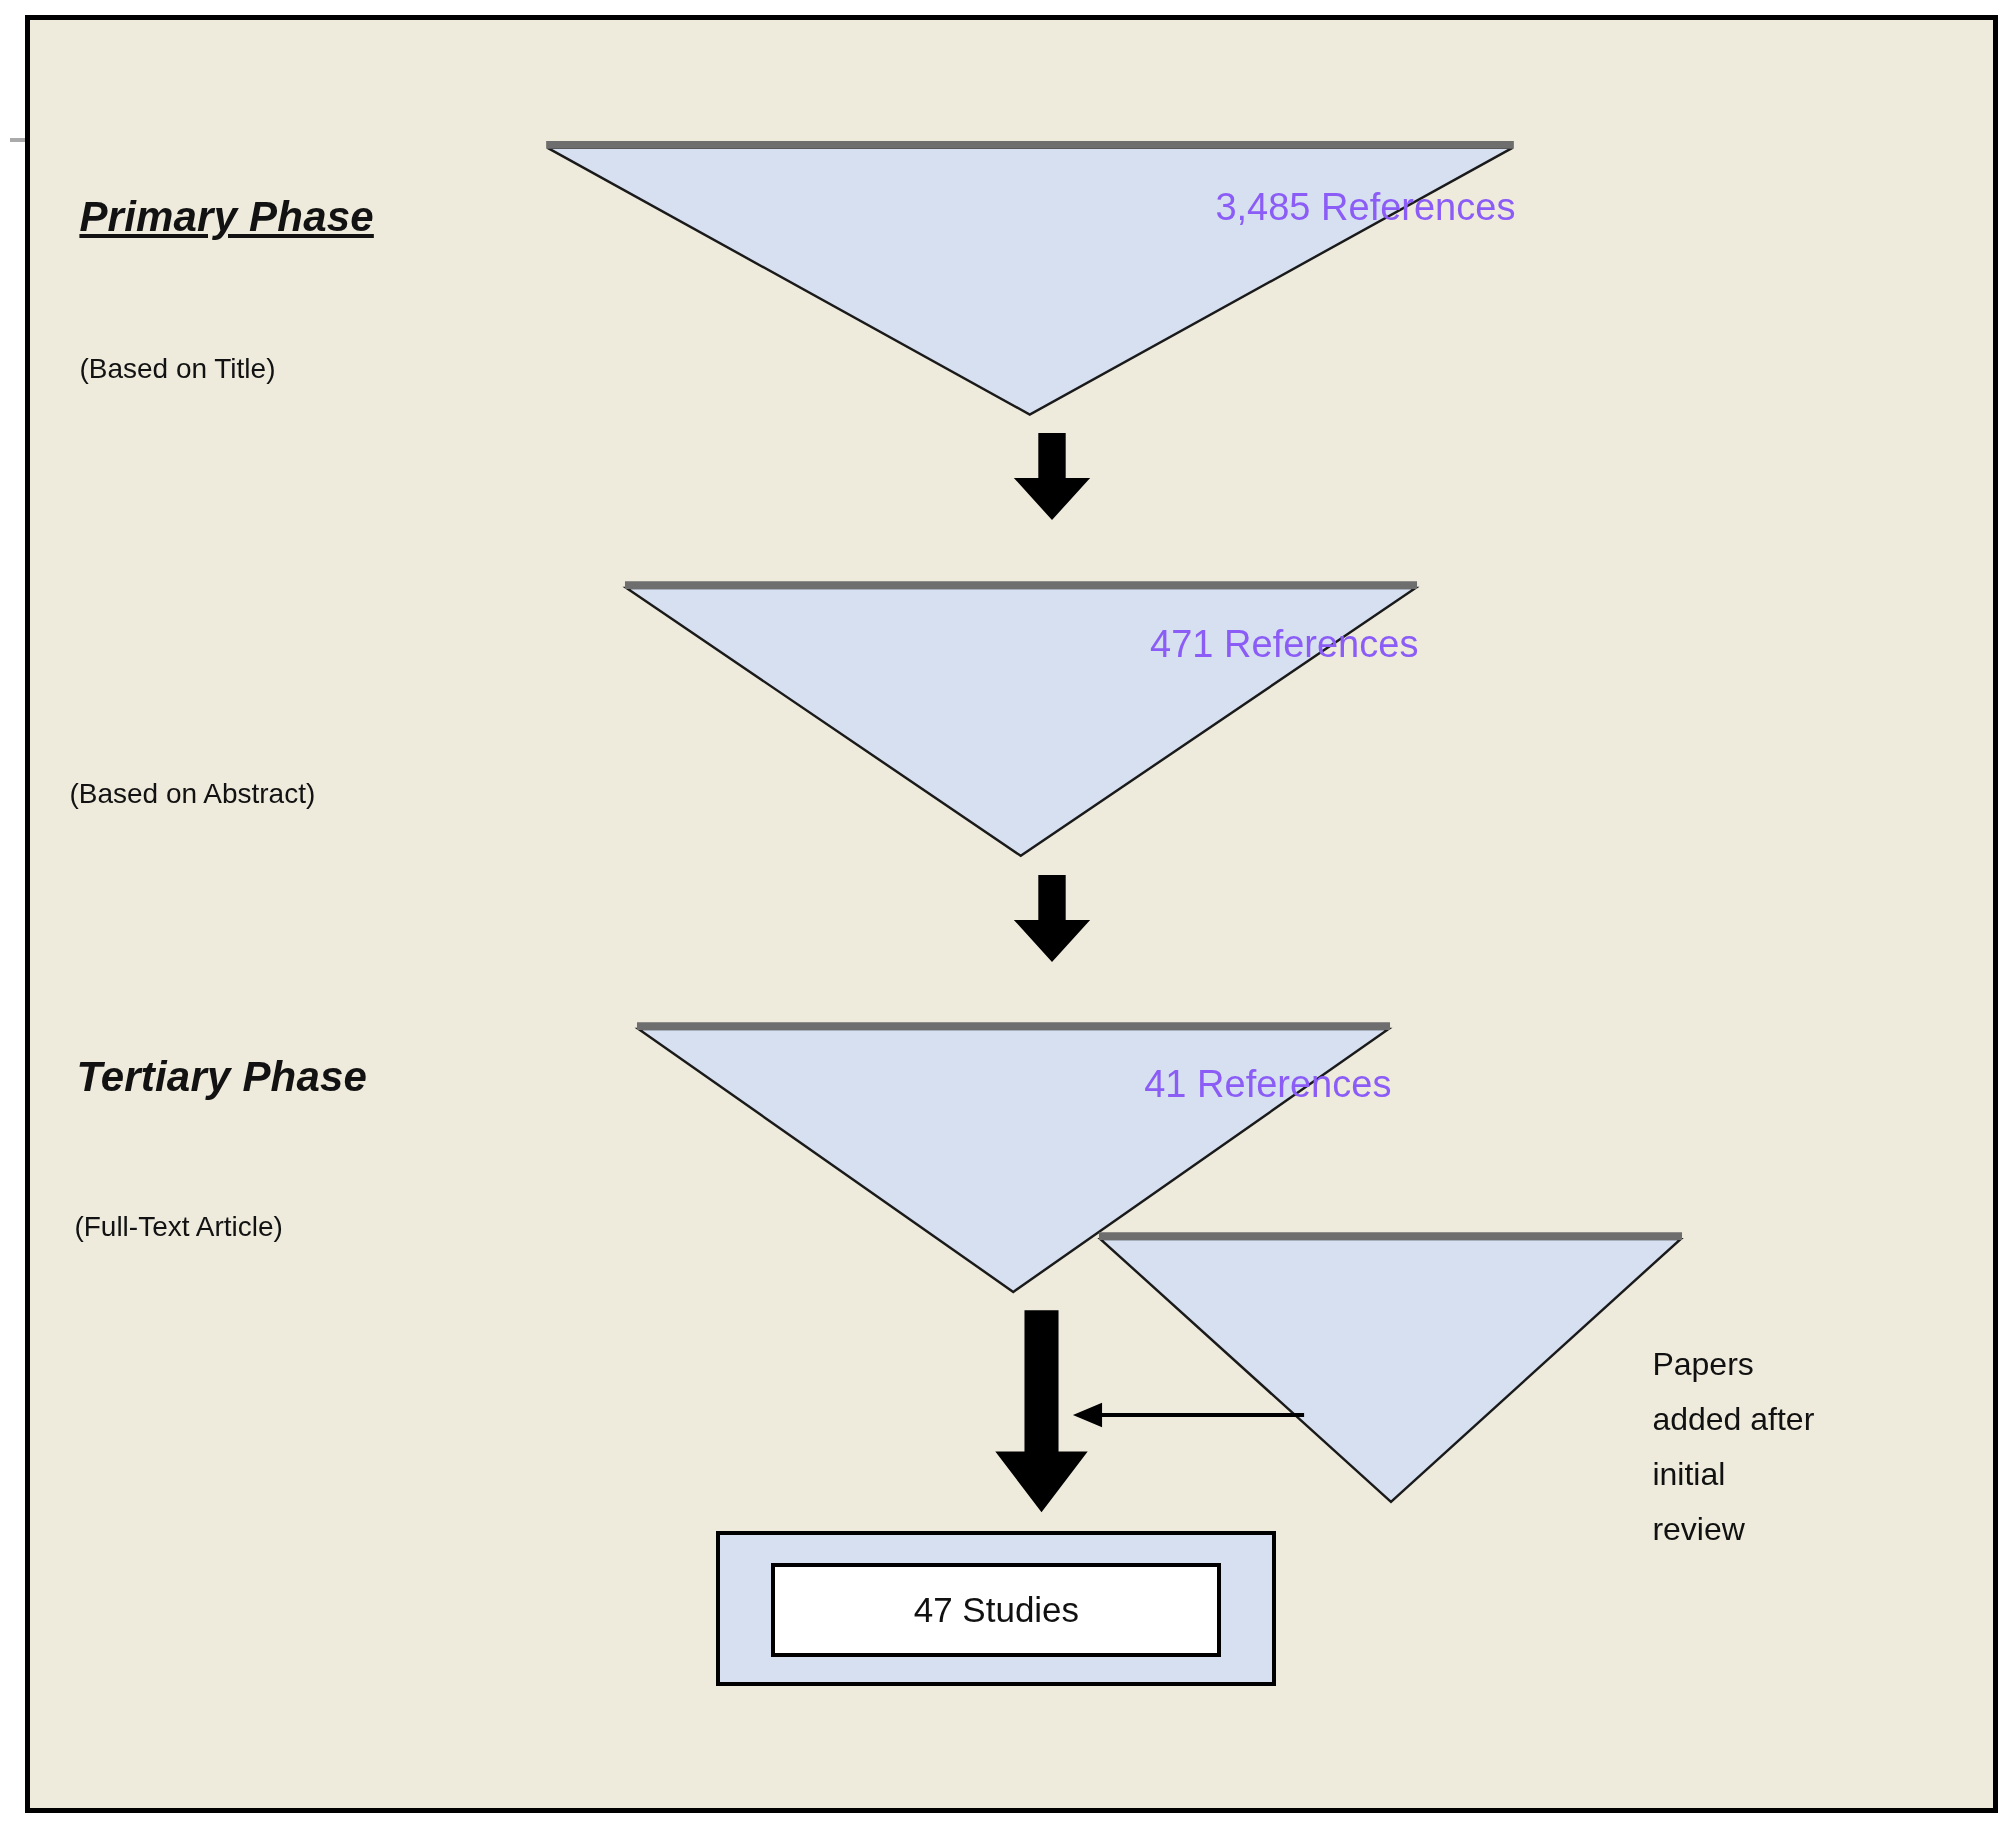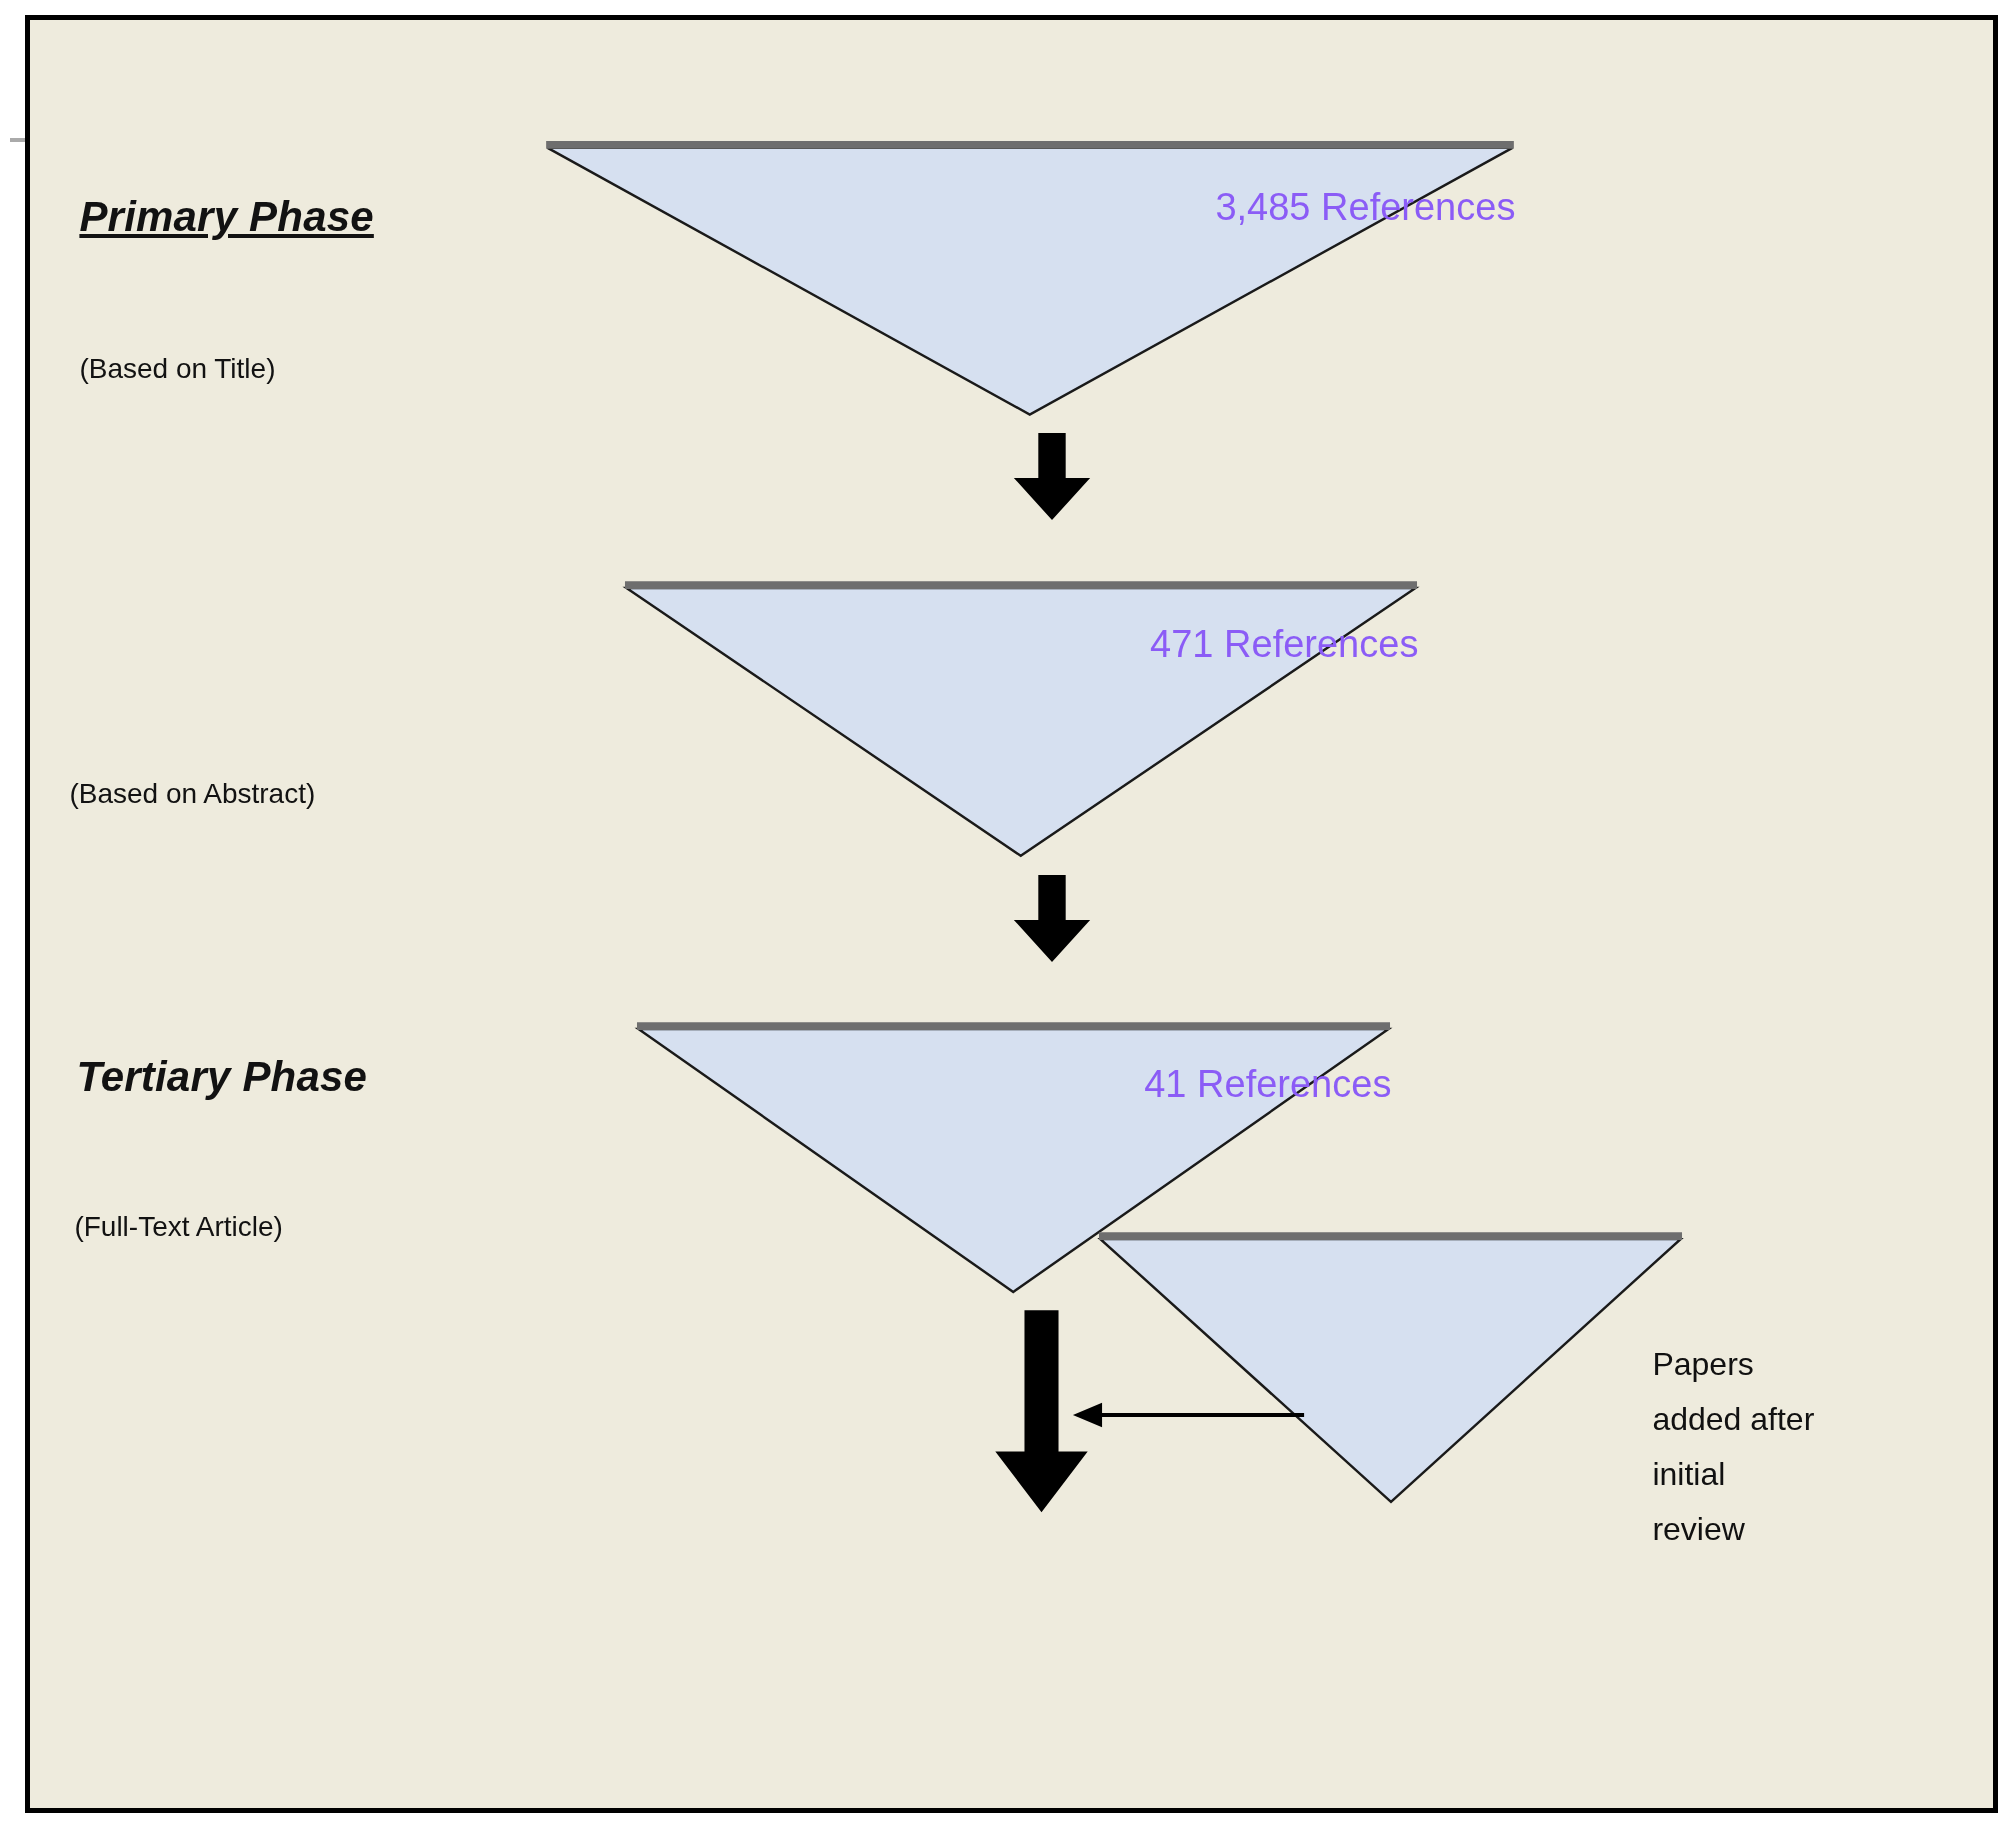--- a/index.html
+++ b/index.html
@@ -189,16 +189,21 @@
       </svg>
     </div>
 
     <div id="side-note">
       <div>Papers</div>
       <div>added after</div>
       <div>initial</div>
       <div>review</div>
     </div>
 
+    <div id="result-box">
+      <div id="result-inner">
+        <span>47 Studies</span>
+      </div>
+    </div>
 
   </div>
 </div>
 
 
 </body></html>

